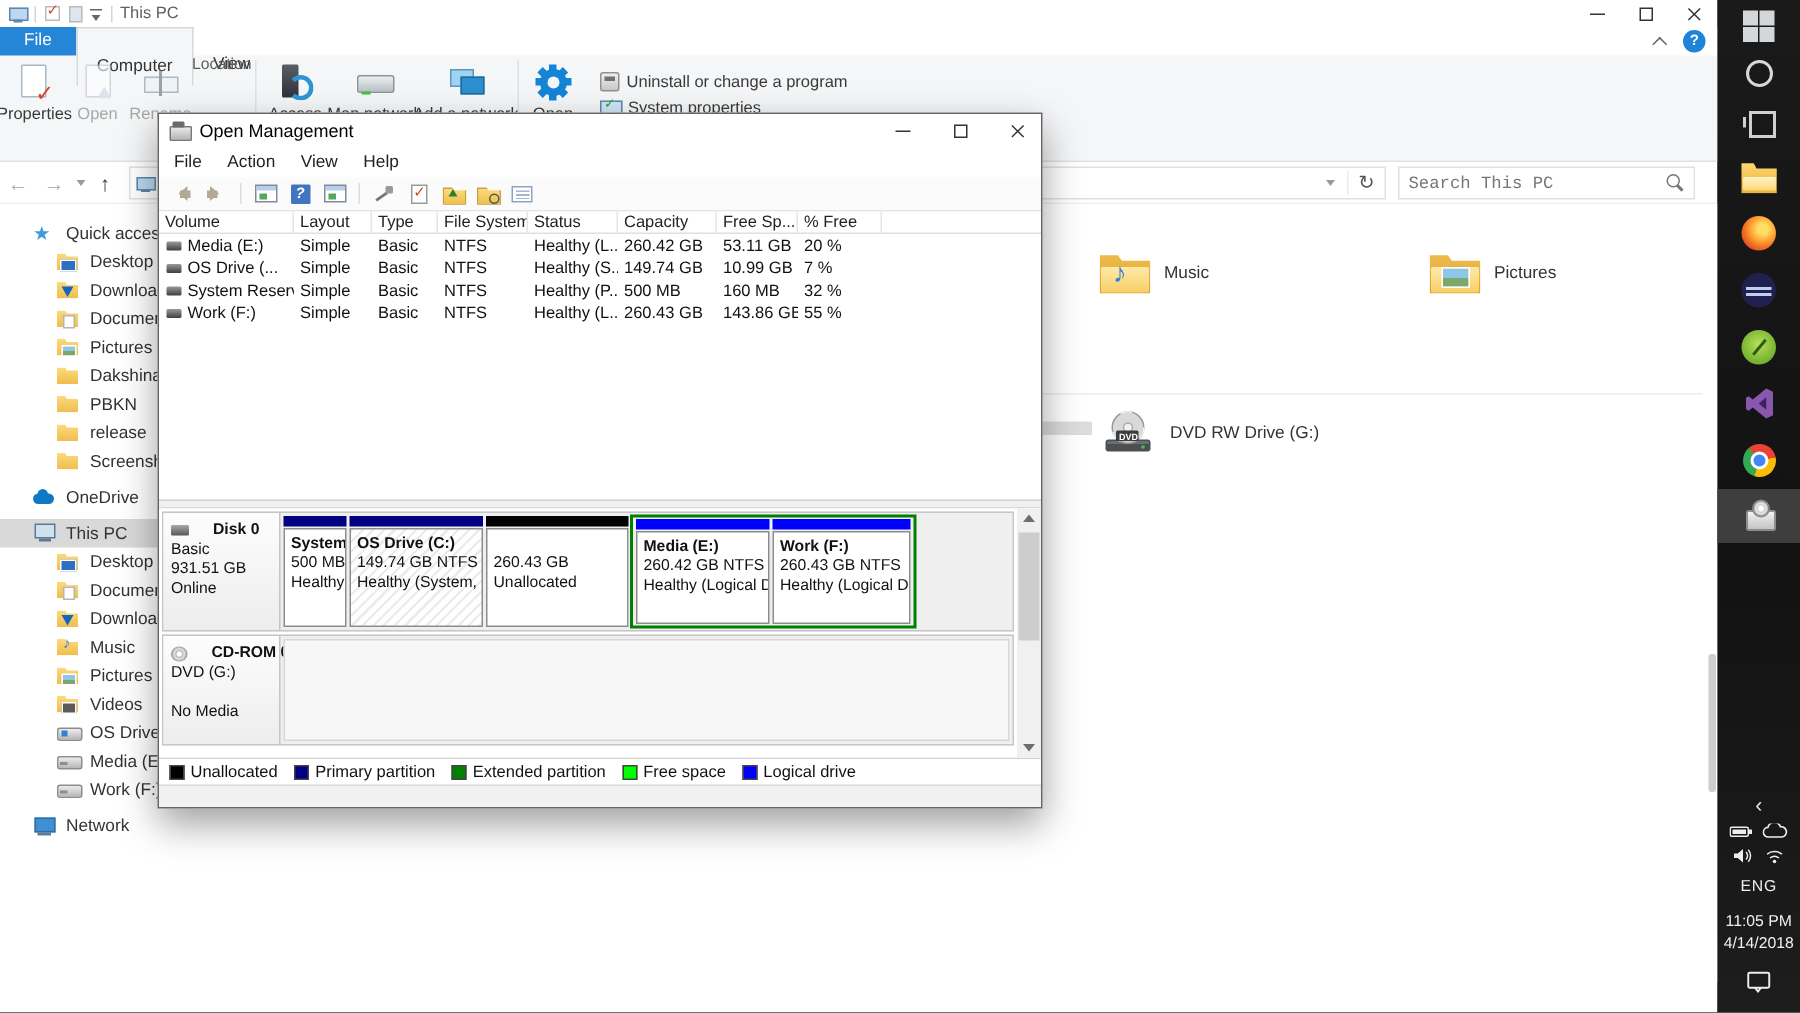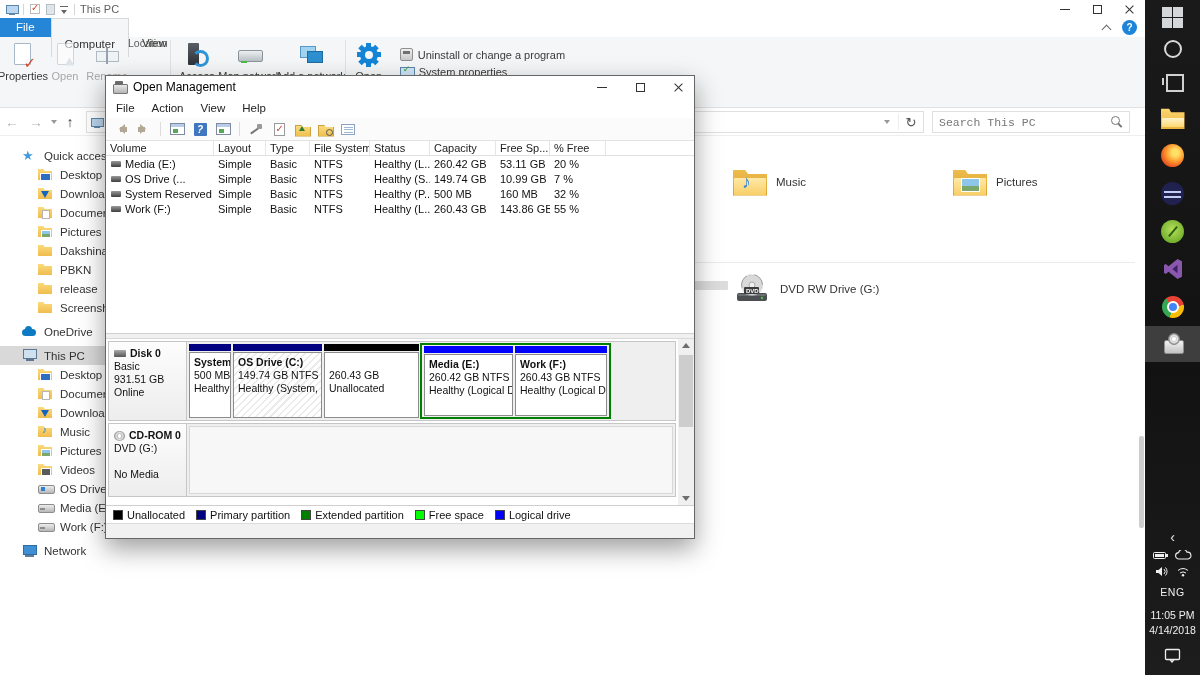--- a/index.html
+++ b/index.html
@@ -173,33 +173,33 @@
   .d-fold{width:14px;height:11px;position:relative}
   .d-fold::before{content:"";position:absolute;left:0;top:1px;width:14px;height:10px;background:linear-gradient(#fbda7c,#eec04f);border:1px solid #c9a23f;clip-path:polygon(0 0,38% 0,48% 20%,100% 20%,100% 100%,0 100%)}
   .d-foldup::after{content:"";position:absolute;left:4px;top:2px;border-left:3px solid transparent;border-right:3px solid transparent;border-bottom:5px solid #2e7d32}
   .d-foldfind::after{content:"";position:absolute;right:-1px;bottom:-1px;width:5px;height:5px;border:1.5px solid #555;border-radius:50%}
   .d-props{width:14px;height:11px;border:1px solid #8fa3c0;background:#fff;position:relative}
   .d-props::before{content:"";position:absolute;left:2px;top:2px;width:9px;height:6px;background:repeating-linear-gradient(#9fb7d8 0 1px,transparent 1px 2.5px)}
   
   .dm-table{height:193px;border-bottom:1px solid #d0d0d0;overflow:hidden;background:#fff;flex:none}
   .th{display:flex;height:15px;border-bottom:1px solid #e0e0e0;font-size:11px;color:#222}
   .th span{border-right:1px solid #e6e6e6;padding-left:4px;line-height:15px;overflow:hidden;white-space:nowrap;flex:none}
-  .c0{width:108px}.c1{width:52px}.c2{width:44px}.c3{width:60px}.c4{width:60px}.c5{width:66px}.c6{width:54px}.c7{width:56px}
+  .c0{width:90px}.c1{width:52px}.c2{width:44px}.c3{width:60px}.c4{width:60px}.c5{width:66px}.c6{width:54px}.c7{width:56px}
   .cf{flex:1 !important;border-right:0 !important}
   .dm-rows{display:block}
   .trow{display:flex;height:15px;align-items:center;font-size:11px;color:#111}
   .trow .tc{padding-left:4px;overflow:hidden;white-space:nowrap;flex:none;display:flex;align-items:center}
   .vchip{width:10px;height:6px;background:linear-gradient(#9a9a9a,#3f3f3f);border-radius:1px;margin:0 4px 0 1px;display:inline-block;flex:none}
   .dm-split{height:5px;background:#f0f0f0;border-bottom:1px solid #d9d9d9;flex:none}
   
   .dm-graph{flex:1;position:relative;background:#fff;padding:2px 18px 0 2px;overflow:hidden}
   .dk-row{display:flex;height:80px;border:1px solid #c6c6c6;margin-bottom:2px;background:#efefef}
   .dk-row.cd{height:74px}
   .dk-label{width:78px;flex:none;border-right:1px solid #c6c6c6;background:linear-gradient(#fdfdfd,#ededed);padding:5px 5px 0;font-size:10.5px;color:#111;line-height:13px}
-  .dk-name{font-weight:bold;display:flex;gap:4px;align-items:center;white-space:nowrap}
+  .dk-name{font-weight:bold;display:flex;gap:16px;align-items:center;white-space:nowrap}
   .dglyph{width:12px;height:7px;background:linear-gradient(#aaa,#555);border-radius:1px;flex:none}
   .cglyph{width:11px;height:10px;border-radius:50%;background:radial-gradient(circle,#fff 1.5px,#bbb 2px,#e2e2e2 3.5px,#999 5px);flex:none}
   .parts{flex:1;display:flex;align-items:stretch;padding:1px}
   .pwrap{display:contents}
   .pcell{display:flex;flex-direction:column;margin:1px;flex:none}
   .pstripe{height:7px;flex:none;display:block}
   .pbody{flex:1;margin-top:1px;background:#fff;border:1px solid #8c8c8c;padding:3px 4px;font-size:10.5px;line-height:13px;color:#111;overflow:hidden;white-space:nowrap}
   .pname{font-weight:bold;height:13px}
   .hatched .pbody{background-image:repeating-linear-gradient(135deg,rgba(120,120,120,.15) 0 1.5px,transparent 1.5px 5px)}
   .ext{display:flex;border:2px solid #008000;margin:0;padding:0 1px;flex:none}

